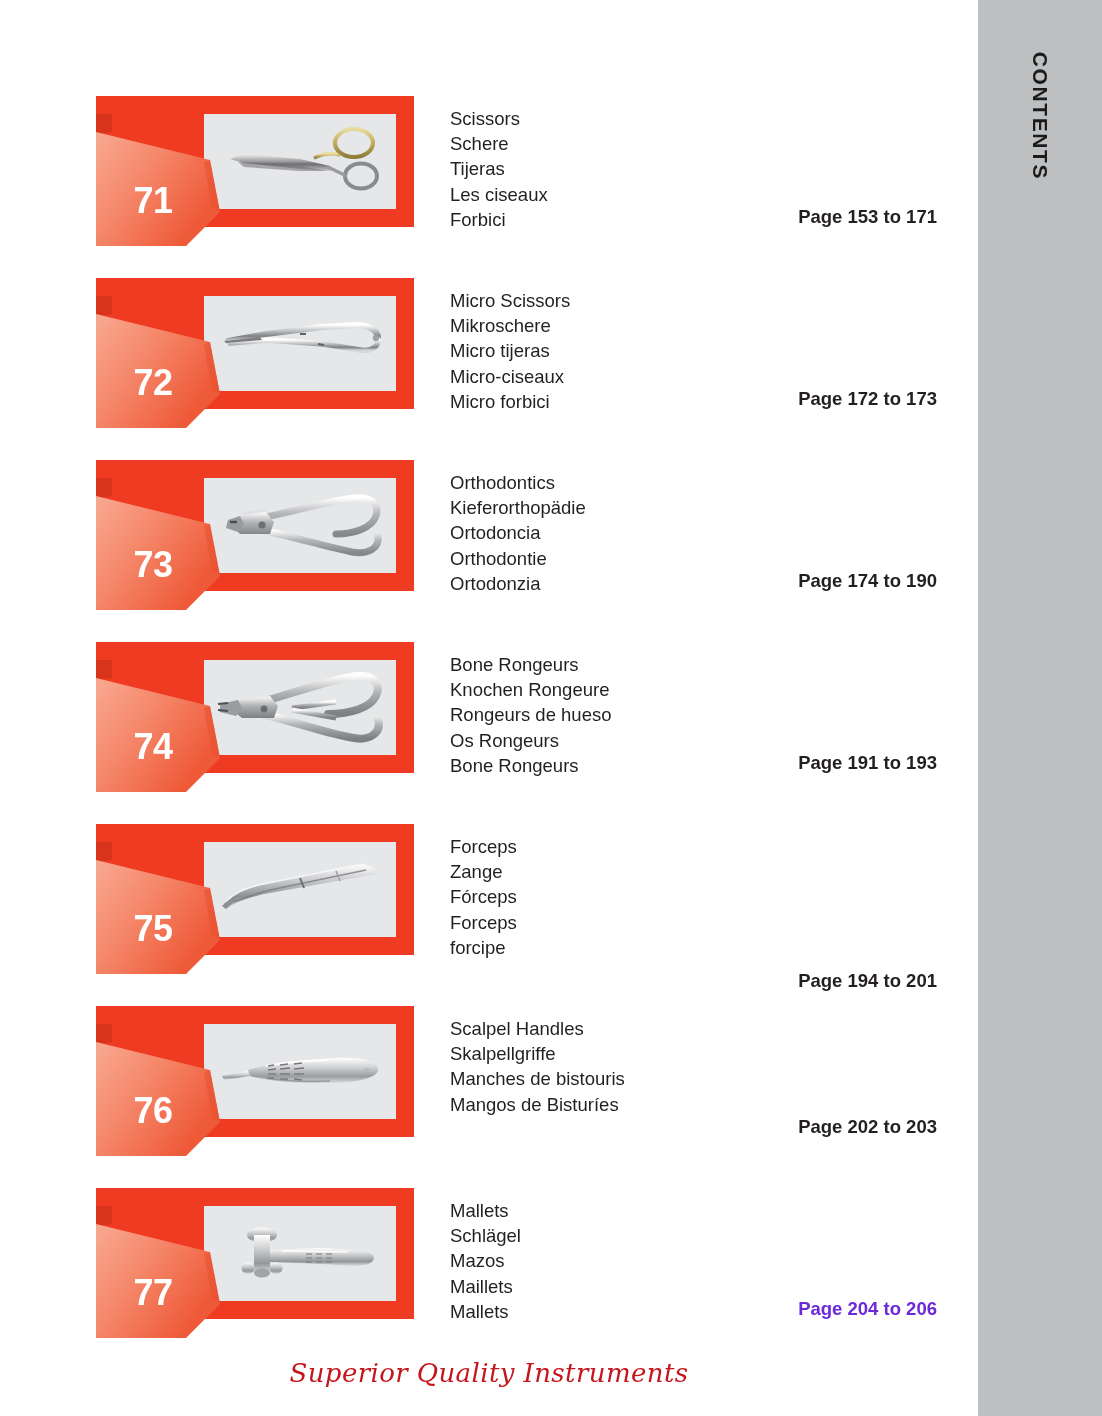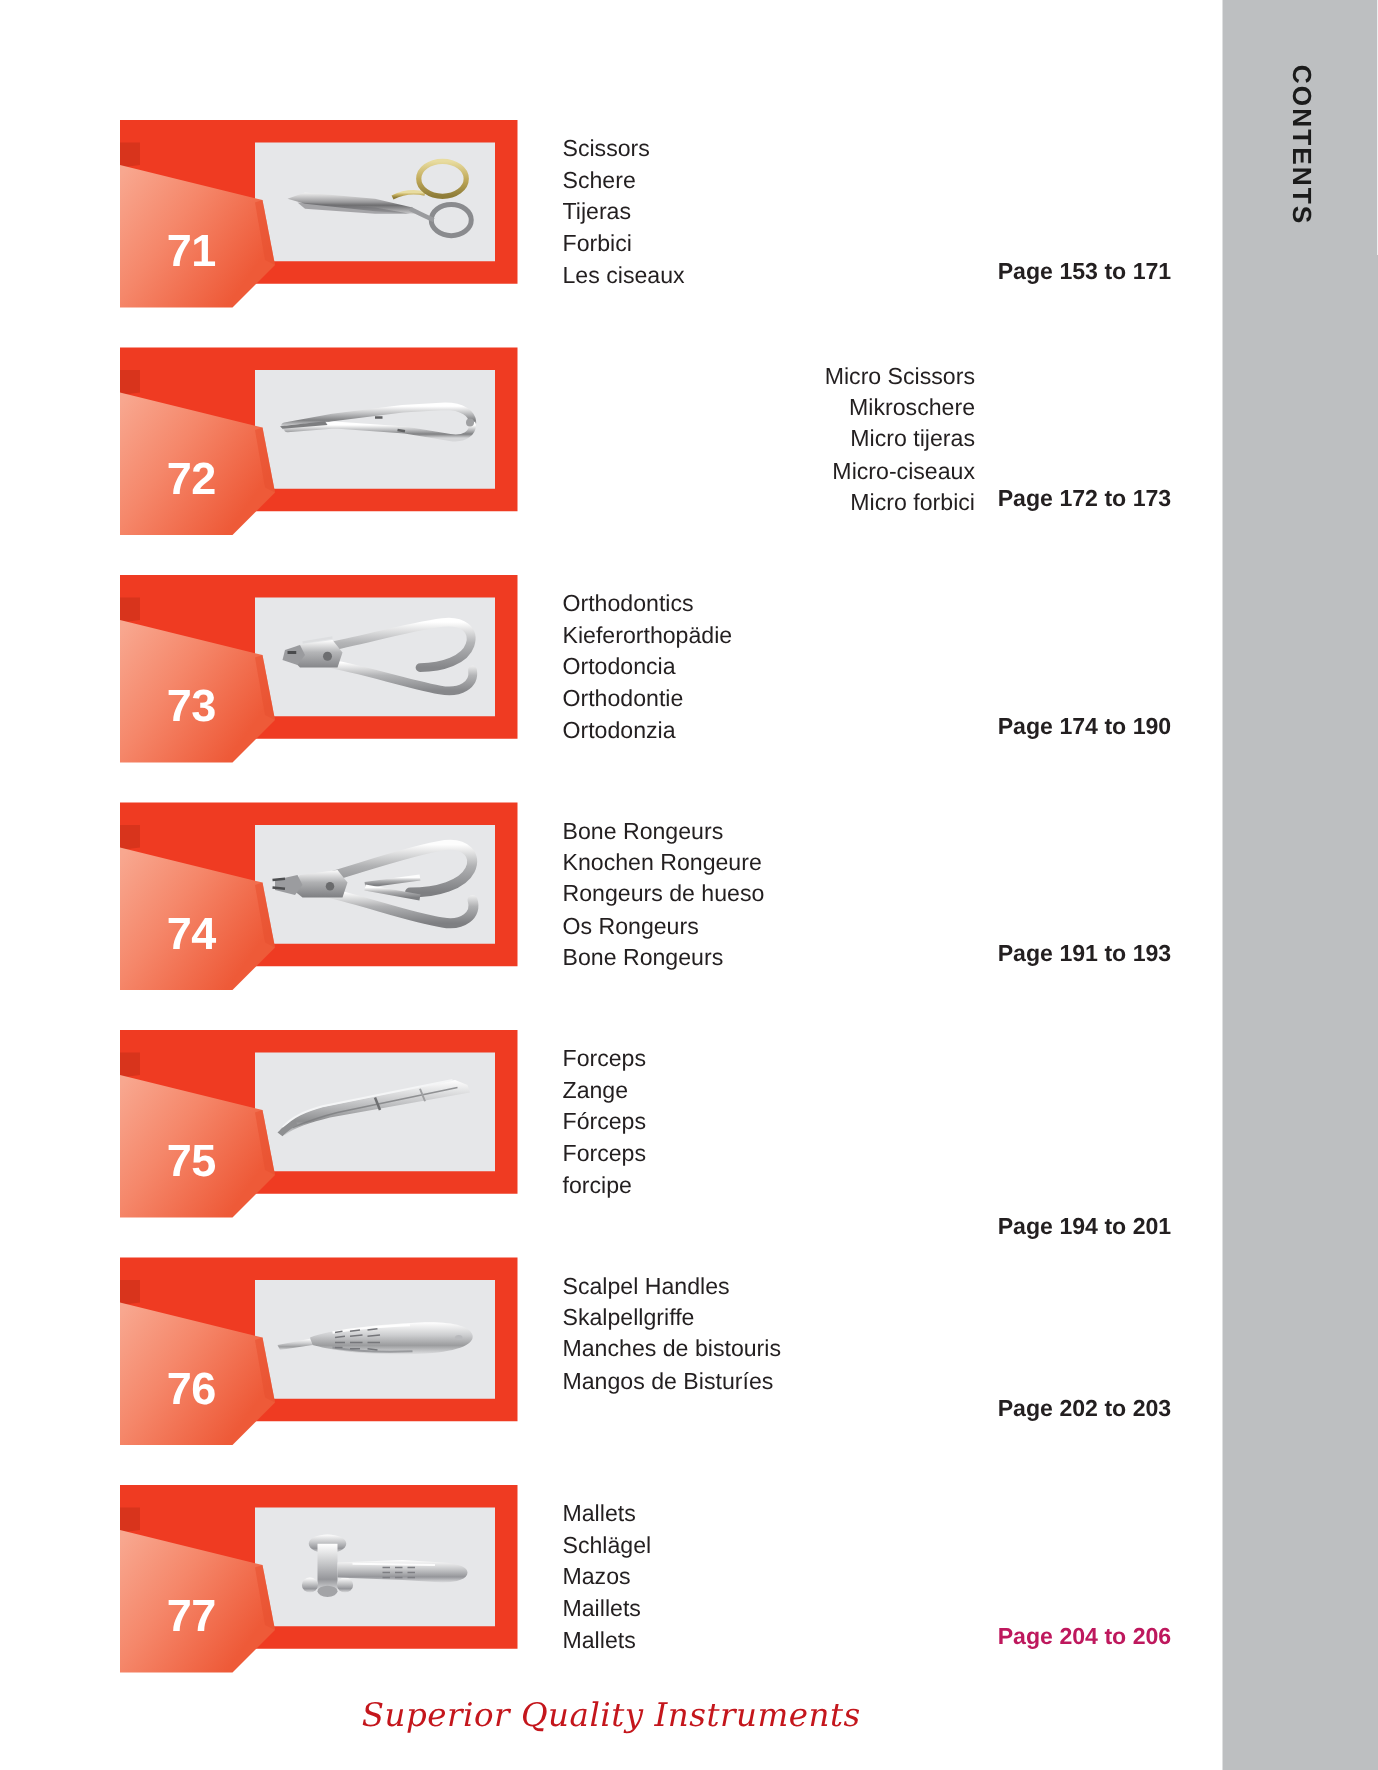--- a/index.html
+++ b/index.html
@@ -181,22 +181,22 @@
       <path d="M8 10 L24 10 L24 28 L8 30 Z" fill="#d8341c"></path>
       <path d="M8 28 L122 56 L132 108 L98 142 L8 142 Z" fill="url(#rg0)"></path>
       <path d="M122 56 L132 108 L124 104 L116 58 Z" fill="#e8512f" opacity="0.55"></path>
     </svg>
         </div>
         <div class="ribbon-number">71</div>
         <div class="names" style="color: rgb(35, 31, 32);">
           <div>Scissors</div>
           <div>Schere</div>
           <div>Tijeras</div>
+          <div>Les ciseaux</div>
           <div>Forbici</div>
-          <div>Les ciseaux</div>
         </div>
         <div class="pages" style="color: rgb(35, 31, 32);">Page 153 to 171</div>
       </div>
       <div class="toc-row" style="top: 278px;">
         <div class="panel" style="background: rgb(239, 59, 34);">
           <div class="panel-inner" style="background: rgb(230, 231, 233);">
     <svg viewBox="0 0 192 95" preserveAspectRatio="xMidYMid meet">
       <defs>
         <linearGradient id="st2" x1="0" y1="0" x2="0" y2="1">
           <stop offset="0" stop-color="#ffffff"></stop>
@@ -223,21 +223,21 @@
           <stop offset="0.45" stop-color="#f5876a"></stop>
           <stop offset="1" stop-color="#ee5a38"></stop>
         </linearGradient>
       </defs>
       <path d="M8 10 L24 10 L24 28 L8 30 Z" fill="#d8341c"></path>
       <path d="M8 28 L122 56 L132 108 L98 142 L8 142 Z" fill="url(#rg1)"></path>
       <path d="M122 56 L132 108 L124 104 L116 58 Z" fill="#e8512f" opacity="0.55"></path>
     </svg>
         </div>
         <div class="ribbon-number">72</div>
-        <div class="names" style="color: rgb(35, 31, 32); text-align: right;">
+        <div class="names" style="color: rgb(35, 31, 32);">
           <div>Micro Scissors</div>
           <div>Mikroschere</div>
           <div>Micro tijeras</div>
           <div>Micro-ciseaux</div>
           <div>Micro forbici</div>
         </div>
         <div class="pages" style="color: rgb(35, 31, 32);">Page 172 to 173</div>
       </div>
       <div class="toc-row" style="top: 460px;">
         <div class="panel" style="background: rgb(239, 59, 34);">
@@ -480,21 +480,21 @@
     </svg>
         </div>
         <div class="ribbon-number">77</div>
         <div class="names" style="color: rgb(35, 31, 32);">
           <div>Mallets</div>
           <div>Schlägel</div>
           <div>Mazos</div>
           <div>Maillets</div>
           <div>Mallets</div>
         </div>
-        <div class="pages" style="color: #be185d;">Page 204 to 206</div>
+        <div class="pages" style="color: #6d28d9;">Page 204 to 206</div>
       </div>
     </div>
   <div id="footer-tagline" style="color: rgb(196, 22, 28);">Superior Quality Instruments</div>
 </div>
 
 <div id="contents-sidebar" style="background: rgb(189, 191, 193);">
   <div id="contents-label">CONTENTS</div>
 </div>
 
 </body></html>

